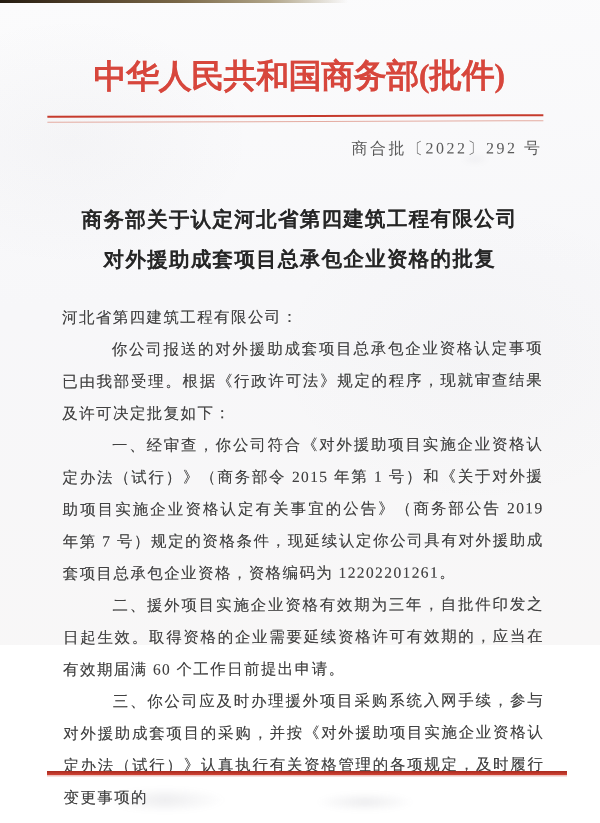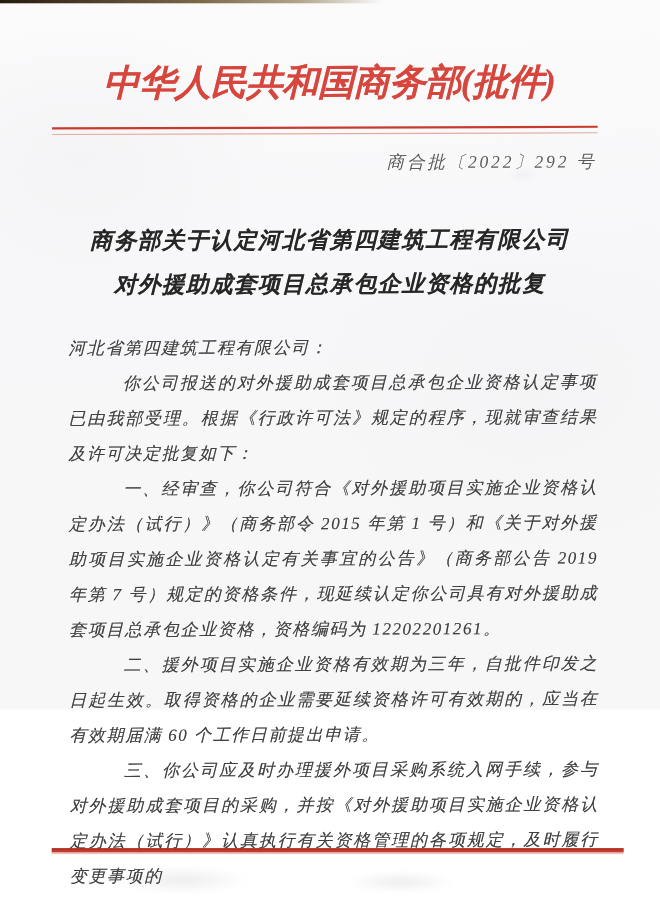--- a/index.html
+++ b/index.html
@@ -8,21 +8,20 @@
     overflow: hidden;
     font-family: "Liberation Serif", "DejaVu Serif", serif;
   }
   .page {
     position: relative;
     width: 600px; height: 645px;
     background:
       radial-gradient(ellipse 260px 180px at 12% 22%, rgba(90,90,110,0.03), rgba(0,0,0,0) 70%),
       radial-gradient(ellipse 300px 220px at 80% 55%, rgba(120,120,140,0.025), rgba(0,0,0,0) 70%),
       linear-gradient(176deg, #fbfbfc 0%, #f7f7f9 45%, #f8f7f7 100%);
-    font-style: italic;
   }
   
   .scan-edge-top {
     position: absolute; top: 0; left: 0; right: 0; height: 3px;
     background: linear-gradient(to right,
       #241b10 0%, #4a3a26 12%, #7a6848 30%, #b0a488 45%, rgba(190,180,160,0) 58%);
   }
   .sheet {
     position: absolute; inset: 0;
     transform: rotate(-0.18deg);

